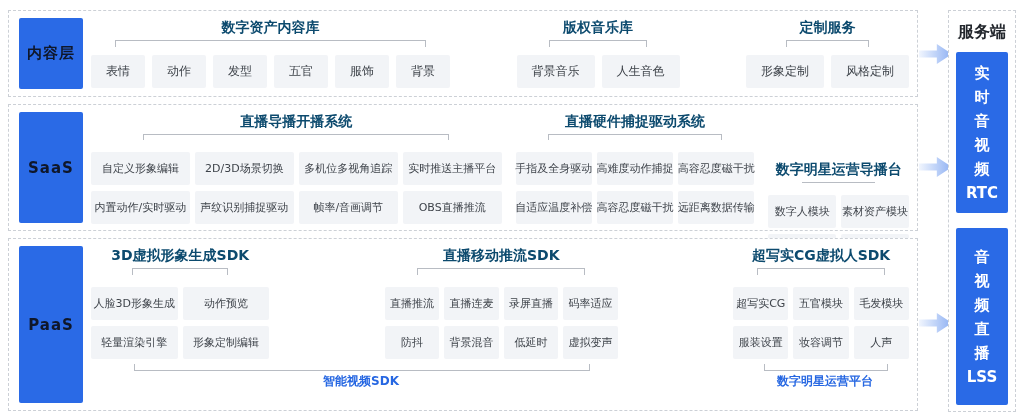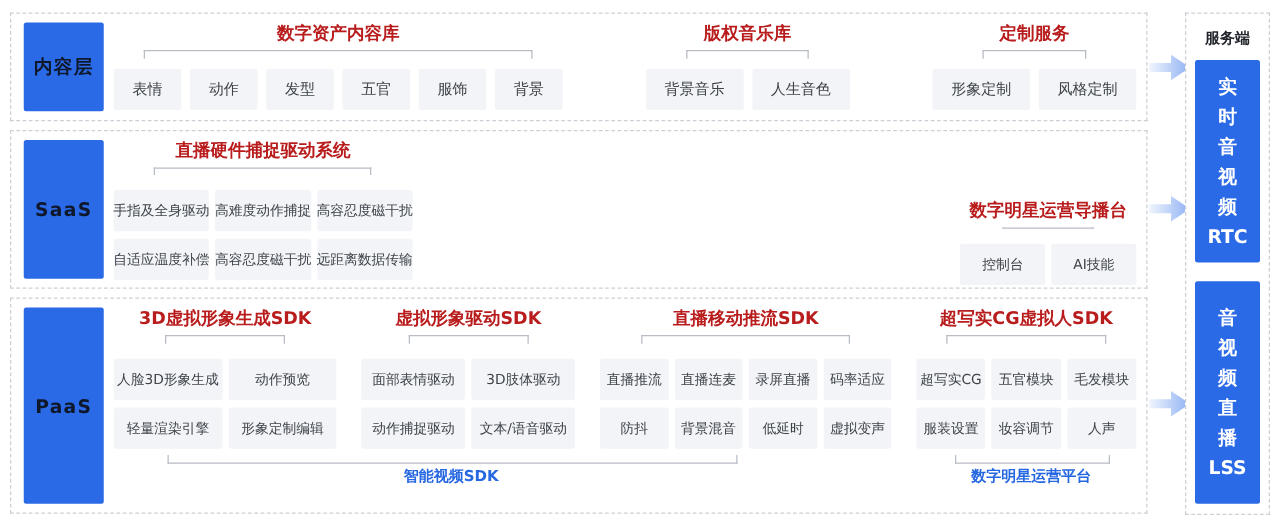--- a/index.html
+++ b/index.html
@@ -7,42 +7,42 @@
          font-family:"DejaVu Sans","Liberation Sans",sans-serif;}
   .layer-row{position:absolute;left:8px;width:910px;border:1px dashed #ccd0d6;box-sizing:border-box;
              display:flex;align-items:stretch;padding:6px 8px;background:#fff;}
   #row-content{top:10px;height:87px;}
   #row-saas{top:104px;height:127px;}
   #row-paas{top:238px;height:173px;}
   .layer-label{flex:0 0 64px;margin:1px 8px 1px 2px;background:#2A6AE6;color:#0f172a;font-weight:bold;
                font-size:15px;display:flex;align-items:center;justify-content:center;border-radius:2px;letter-spacing:1px;}
   .row-content-area{flex:1;position:relative;display:flex;justify-content:space-between;min-width:0;}
   .group{display:flex;flex-direction:column;min-width:0;}
-  .group-title{color:#b91c1c;font-weight:bold;font-size:14px;text-align:center;line-height:17px;margin-top:2px;white-space:nowrap;}
+  .group-title{color:#0c4a6e;font-weight:bold;font-size:14px;text-align:center;line-height:17px;margin-top:2px;white-space:nowrap;}
   .bracket{height:6px;border:1px solid #B8BCC3;border-bottom:none;margin:4px auto 0;}
   .bw50{width:50%;} .bw53{width:53%;} .bw55{width:55%;} .bw59{width:59%;}
   .bw71{width:71%;} .bw72{width:72%;} .bw74{width:74%;} .bw86{width:86%;}
   .items-row{display:flex;gap:5px;margin-top:12px;}
   .items-row + .items-row{margin-top:6px;}
   #row-content .items-row{margin-top:8px;gap:7px;}
   .item{flex:1;height:33px;background:#F2F4F7;color:#3E434A;font-size:11px;display:flex;align-items:center;
         justify-content:center;white-space:nowrap;border-radius:2px;min-width:0;padding:0 2px;box-sizing:border-box;}
   #row-content .item{flex:0 0 auto;padding:0 15px;font-size:12px;}
   .g-saas-1{flex:0 0 50.2%;} .g-saas-2{flex:0 0 29.2%;} .g-saas-3{flex:0 0 17.2%;margin-top:48px;}
   .g-saas-2 .item{padding:0 1px;}
   .g-paas-1{flex:0 0 21.8%;} .g-paas-2{flex:0 0 20.9%;} .g-paas-3{flex:0 0 28.5%;} .g-paas-4{flex:0 0 21.5%;}
   .bracket-bottom{position:absolute;height:6px;border:1px solid #B8BCC3;border-top:none;top:119px;}
   .bb-smart{left:43px;width:454px;}
   .bb-star{left:673px;width:122px;}
   .bottom-label{position:absolute;top:128px;transform:translateX(-50%);color:#2667E2;font-weight:bold;
                 font-size:12px;white-space:nowrap;}
   .bl-smart{left:270px;} .bl-star{left:734px;}
   .right-panel{position:absolute;left:948px;top:10px;width:68px;height:402px;border:1px dashed #ccd0d6;
                box-sizing:border-box;display:flex;flex-direction:column;align-items:center;padding:6px 0;background:#fff;}
-  .panel-title{font-size:12px;font-weight:bold;color:#22262C;margin:5px 0 9px;}
+  .panel-title{font-size:16px;font-weight:bold;color:#22262C;margin:5px 0 9px;}
   .vbox{width:52px;background:#2A6AE6;color:#fff;font-weight:bold;font-size:15px;line-height:24px;
         display:flex;align-items:center;justify-content:center;text-align:center;white-space:pre-line;border-radius:2px;}
   .vbox-rtc{height:162px;}
   .vbox-lss{height:178px;margin-top:15px;}
   .arrow{position:absolute;left:919px;width:33px;height:22px;
          background:linear-gradient(90deg,rgba(178,203,248,0.18),#8FB1F3);
          clip-path:polygon(0 34%,54% 34%,54% 4%,100% 50%,54% 96%,54% 66%,0 66%);}
   #arrow-1{top:43px;} #arrow-2{top:156px;} #arrow-3{top:312px;}
 </style>
 </head>
@@ -80,37 +80,57 @@
           <div class="item">形象定制</div>
           <div class="item">风格定制</div>
         </div>
       </div>
     </div>
   </section>
 
   <section class="layer-row" id="row-saas">
     <div class="layer-label">SaaS</div>
     <div class="row-content-area">
+      <div class="group g-saas-1">
+        <div class="group-title">直播导播开播系统</div>
+        <div class="bracket bw74"></div>
+        <div class="items-row">
+          <div class="item">自定义形象编辑</div>
+          <div class="item">2D/3D场景切换</div>
+          <div class="item">多机位多视角追踪</div>
+          <div class="item">实时推送主播平台</div>
+        </div>
+        <div class="items-row">
+          <div class="item">内置动作/实时驱动</div>
+          <div class="item">声纹识别捕捉驱动</div>
+          <div class="item">帧率/音画调节</div>
+          <div class="item">OBS直播推流</div>
+        </div>
+      </div>
       <div class="group g-saas-2">
         <div class="group-title">直播硬件捕捉驱动系统</div>
         <div class="bracket bw72"></div>
         <div class="items-row">
           <div class="item">手指及全身驱动</div>
           <div class="item">高难度动作捕捉</div>
           <div class="item">高容忍度磁干扰</div>
         </div>
         <div class="items-row">
           <div class="item">自适应温度补偿</div>
           <div class="item">高容忍度磁干扰</div>
           <div class="item">远距离数据传输</div>
         </div>
       </div>
       <div class="group g-saas-3">
         <div class="group-title">数字明星运营导播台</div>
         <div class="bracket bw50"></div>
+        <div class="items-row">
+          <div class="item">数字人模块</div>
+          <div class="item">素材资产模块</div>
+        </div>
         <div class="items-row">
           <div class="item">控制台</div>
           <div class="item">AI技能</div>
         </div>
       </div>
     </div>
   </section>
 
   <section class="layer-row" id="row-paas">
     <div class="layer-label">PaaS</div>
@@ -118,32 +138,20 @@
       <div class="group g-paas-1">
         <div class="group-title">3D虚拟形象生成SDK</div>
         <div class="bracket bw53"></div>
         <div class="items-row">
           <div class="item">人脸3D形象生成</div>
           <div class="item">动作预览</div>
         </div>
         <div class="items-row">
           <div class="item">轻量渲染引擎</div>
           <div class="item">形象定制编辑</div>
-        </div>
-      </div>
-      <div class="group g-paas-2">
-        <div class="group-title">虚拟形象驱动SDK</div>
-        <div class="bracket bw55"></div>
-        <div class="items-row">
-          <div class="item">面部表情驱动</div>
-          <div class="item">3D肢体驱动</div>
-        </div>
-        <div class="items-row">
-          <div class="item">动作捕捉驱动</div>
-          <div class="item">文本/语音驱动</div>
         </div>
       </div>
       <div class="group g-paas-3">
         <div class="group-title">直播移动推流SDK</div>
         <div class="bracket bw71"></div>
         <div class="items-row">
           <div class="item">直播推流</div>
           <div class="item">直播连麦</div>
           <div class="item">录屏直播</div>
           <div class="item">码率适应</div>

